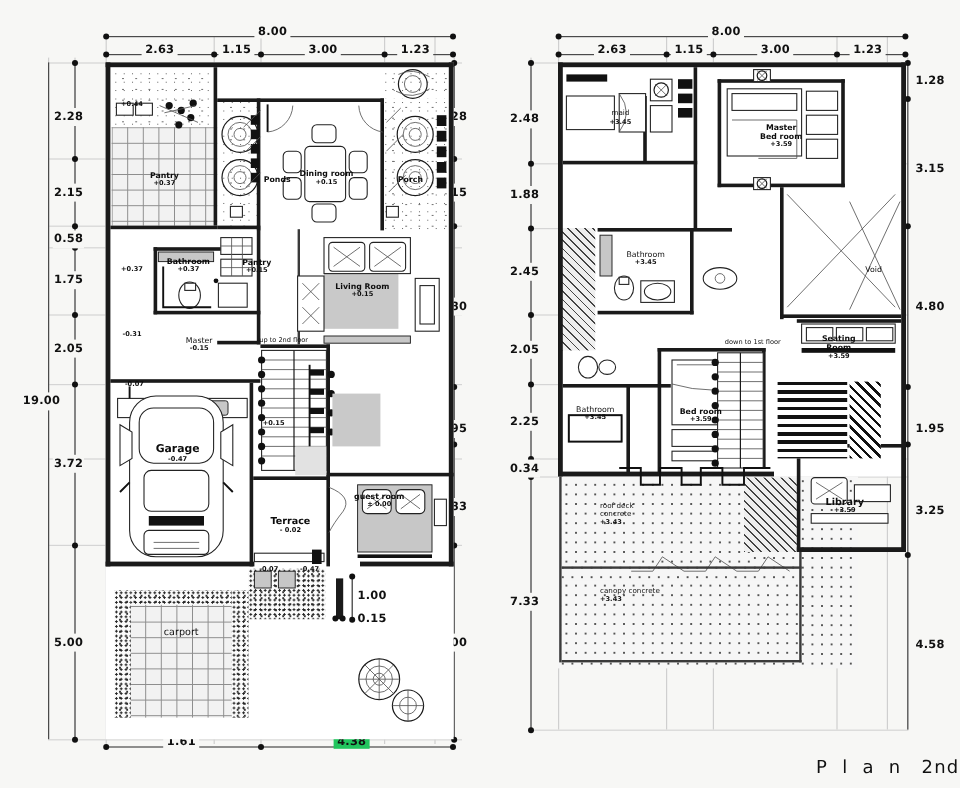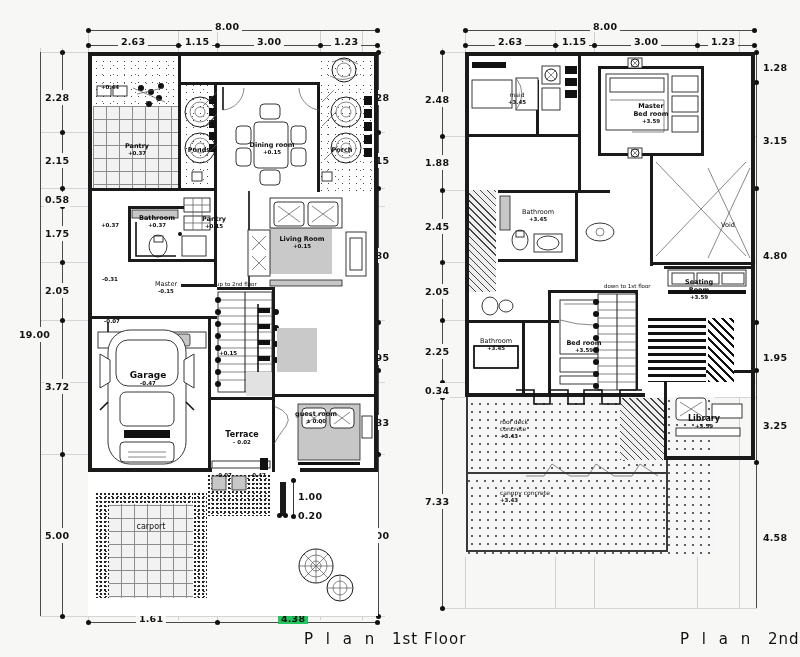--- a/index.html
+++ b/index.html
@@ -385,21 +385,21 @@
 
     <svg style="left:210px;top:458px;width:64px;height:16px;">
       <rect x="2" y="3" width="58" height="7" class="fill-w"></rect>
       <rect x="50" y="0" width="8" height="12" class="fill-k"></rect>
     </svg>
 
     <div class="dimlinev" style="left:293px;top:480px;height:38px;background:#333;"></div>
     <div class="dot" style="left:291px;top:478px;"></div>
     <div class="dot" style="left:291px;top:514px;"></div>
     <div class="dimtxt" style="left:298px;top:491px;">1.00</div>
-    <div class="dimtxt" style="left:298px;top:510px;">0.20</div>
+    <div class="dimtxt" style="left:298px;top:510px;">0.15</div>
     <div class="wall" style="left:280px;top:482px;width:6px;height:34px;"></div>
     <div class="dot" style="left:277px;top:513px;"></div>
     <div class="dot" style="left:283px;top:513px;"></div>
 
     <svg style="left:210px;top:474px;width:66px;height:22px;">
       <rect x="2" y="2" width="14" height="14" class="fill-g"></rect>
       <rect x="22" y="2" width="14" height="14" class="fill-g"></rect>
     </svg>
 
     <svg style="left:292px;top:540px;width:72px;height:62px;">
@@ -409,21 +409,21 @@
       <path d="M7 26 L41 26 M24 9 L24 43 M12 14 L36 38 M36 14 L12 38" class="stroke-t"></path>
       <circle cx="48" cy="48" r="13" class="stroke"></circle>
       <circle cx="48" cy="48" r="7" class="stroke-t"></circle>
       <path d="M35 48 L61 48 M48 35 L48 61" class="stroke-t"></path>
     </svg>
 
     <div class="room" style="left:106px;top:143px;width:62px;">
       <span>Pantry</span>
       <span class="elev">+0.37</span>
     </div>
-    <div class="room" style="left:178px;top:147px;width:42px;">
+    <div class="room" style="left:178px;top:147px;width:42px;padding-left:32px;">
       <span>Ponds</span>
     </div>
     <div class="room" style="left:235px;top:142px;width:74px;">
       <span>Dining room</span>
       <span class="elev">+0.15</span>
     </div>
     <div class="room" style="left:322px;top:147px;width:40px;">
       <span>Porch</span>
     </div>
     <div class="room" style="left:128px;top:215px;width:58px;">
@@ -461,24 +461,20 @@
     <div class="room" style="left:98px;top:84px;width:24px;font-size:5.5px;">+0.44</div>
     <div class="room" style="left:98px;top:222px;width:24px;font-size:5.5px;">+0.37</div>
     <div class="room" style="left:98px;top:276px;width:24px;font-size:5.5px;">-0.31</div>
     <div class="room" style="left:100px;top:318px;width:24px;font-size:5.5px;">-0.07</div>
     <div class="room" style="left:216px;top:350px;width:24px;font-size:5.5px;">+0.15</div>
     <div class="room" style="left:212px;top:472px;width:24px;font-size:5.5px;">-0.07</div>
     <div class="room" style="left:246px;top:472px;width:24px;font-size:5.5px;">-0.47</div>
 
     <div class="note" style="left:216px;top:281px;">up to 2nd floor</div>
 
-    <div class="title" style="left:304px;top:630px;">
-      <span class="sp">P l a n</span>
-      <span style="margin-left:8px;">1st Floor</span>
-    </div>
   </div>
 
   <div class="plan" style="left:420px;top:0;width:380px;height:657px;">
 
     <div class="extline" style="left:22px;top:48px;width:1px;height:560px;background:#cfcfcf;"></div>
     <div class="extline" style="left:45px;top:30px;width:1px;height:578px;background:#cfcfcf;"></div>
     <div class="extline" style="left:135px;top:30px;width:1px;height:578px;background:#cfcfcf;"></div>
     <div class="extline" style="left:174px;top:30px;width:1px;height:578px;background:#cfcfcf;"></div>
     <div class="extline" style="left:277px;top:30px;width:1px;height:578px;background:#cfcfcf;"></div>
     <div class="extline" style="left:319px;top:30px;width:1px;height:578px;background:#cfcfcf;"></div>

